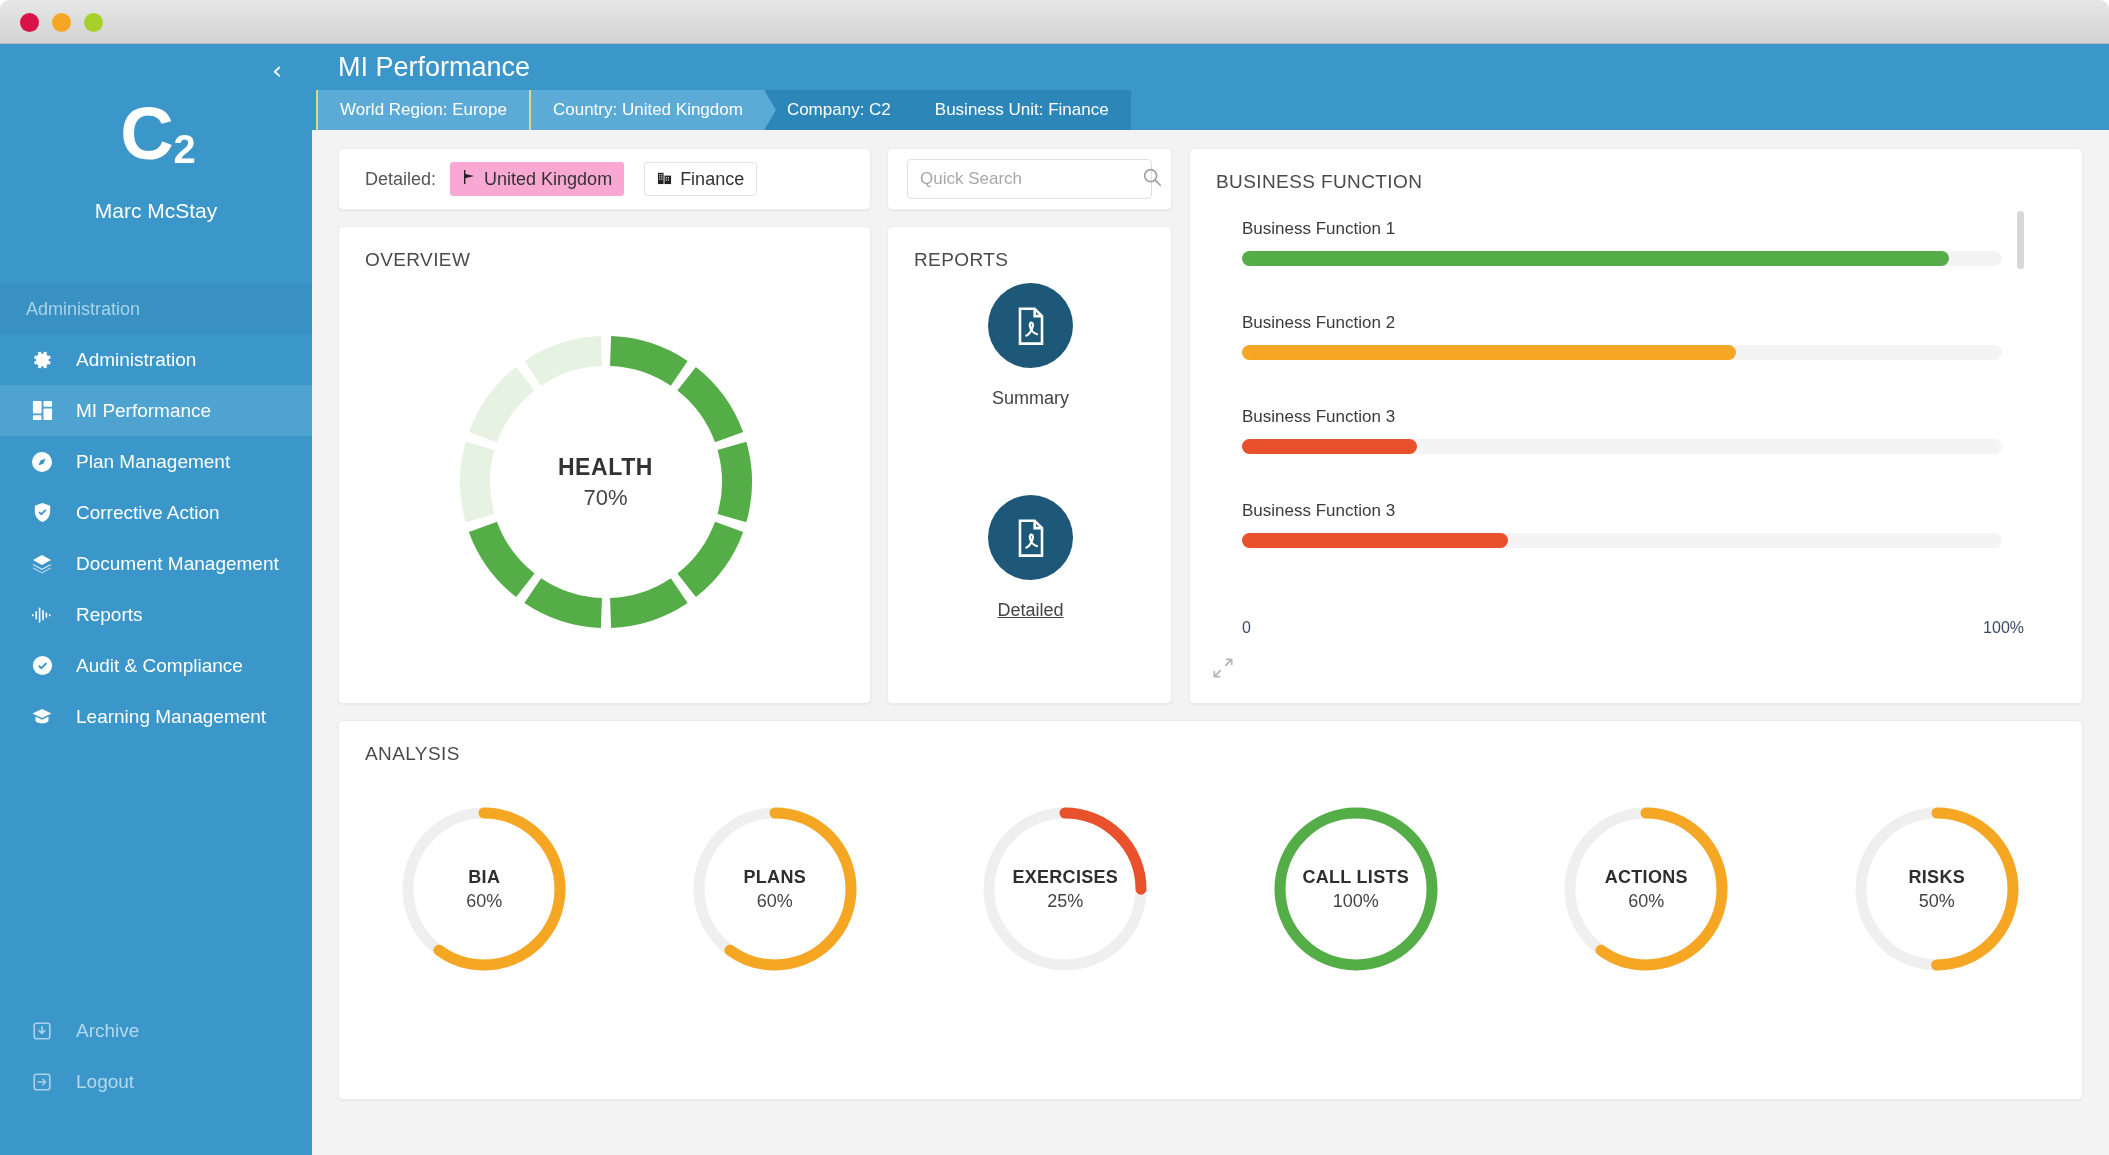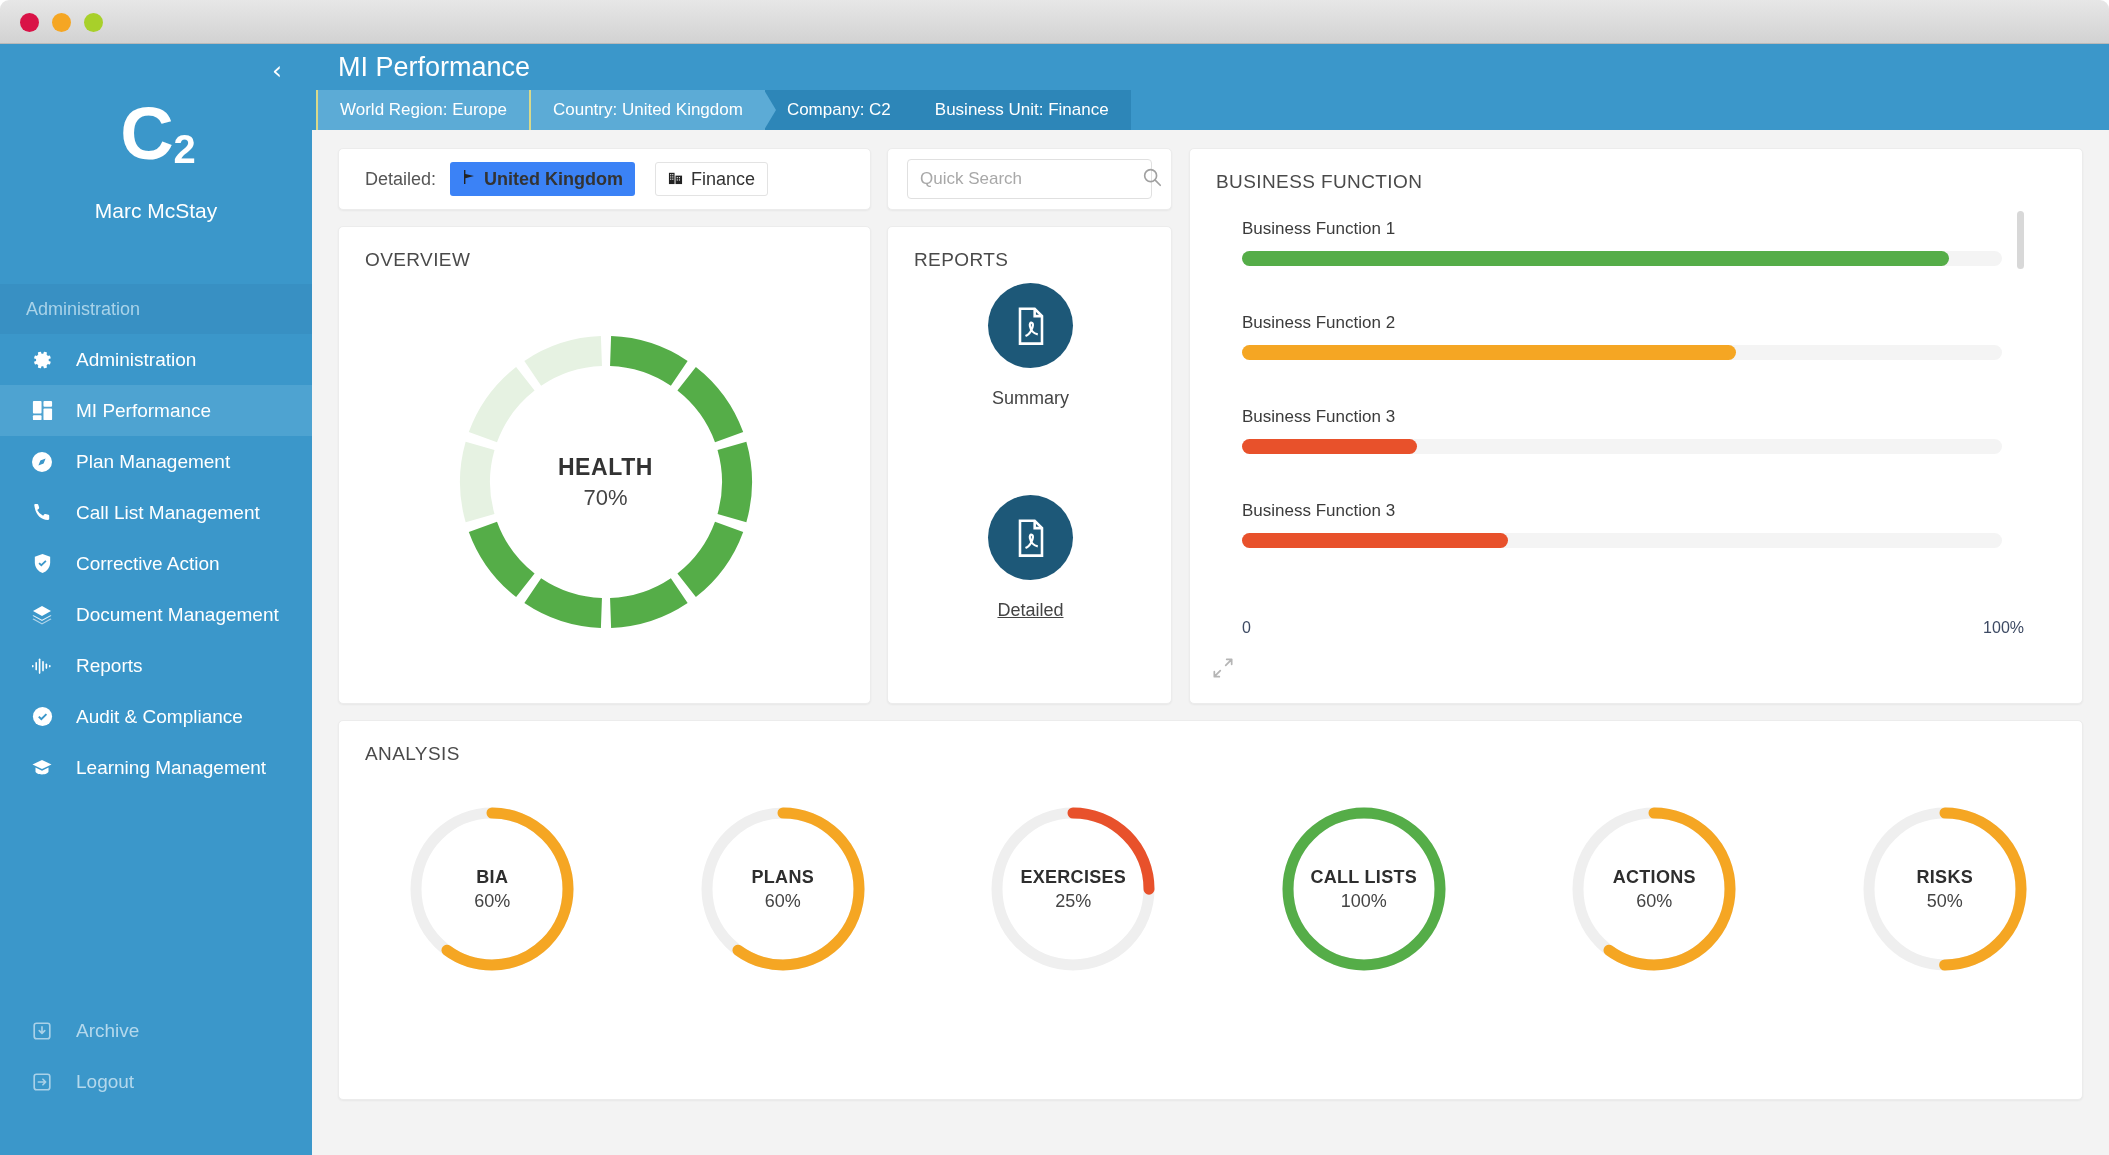--- a/index.html
+++ b/index.html
@@ -162,21 +162,21 @@
     padding-left: 26px;
   }
   .viewing-label { font-size: 18px; color: #555; margin-right: 14px; }
   .chip {
     display: inline-flex; align-items: center;
     gap: 8px; height: 34px; padding: 0 12px;
     font-size: 18px; color: #333;
     border-radius: 3px;
     cursor: pointer;
   }
-  .chip.yellow { background: #3b82f6; font-weight: bold; }
+  .chip.yellow { background: #f9a8d4; }
   .chip.plain { background: #fff; border: 1px solid #e3e3e3; margin-left: 12px; }
 
   .card-search {
     position: absolute; left: 549px; top: 0;
     width: 285px; height: 62px;
     display: flex; align-items: center; justify-content: center;
   }
   .search-box {
     width: 245px; height: 40px;
     border: 1px solid #e0e0e0; border-radius: 4px;
@@ -270,21 +270,21 @@
     width: 26px; height: 26px; cursor: pointer;
   }
 
   
   .card-analysis {
     margin-top: 16px;
     height: 380px;
     position: relative;
   }
   .gauges {
-    position: absolute; left: 8px; top: 78px;
+    position: absolute; left: 0; top: 78px;
     width: 100%;
     display: flex; justify-content: space-around; align-items: center;
   }
   .gauge { position: relative; width: 180px; height: 180px; }
   .gauge-center {
     position: absolute; left: 0; top: 0; right: 0; bottom: 0;
     display: flex; flex-direction: column;
     align-items: center; justify-content: center;
   }
   .gauge-label { font-size: 18px; font-weight: bold; color: #2e2e2e; letter-spacing: .3px; white-space: nowrap;}
@@ -339,28 +339,20 @@
       <div class="nav-item">
         <span class="nav-icon">
           <svg width="24" height="24" viewBox="0 0 24 24" fill="#fff">
               <path d="M12 2a10 10 0 100 20 10 10 0 000-20zm3.6 6.4l-2 5.2-5.2 2 2-5.2 5.2-2z"></path>
               <circle cx="12" cy="12" r="1.4" fill="#3b97ca"></circle>
             </svg>
         </span>
         <span class="nav-label">Plan Management</span>
       </div>
 
-      <div class="nav-item">
-        <span class="nav-icon">
-          <svg width="23" height="23" viewBox="0 0 24 24" fill="#fff">
-              <path d="M6.6 3c.5 0 .9.3 1 .8l.9 3c.1.5 0 1-.4 1.3l-1.6 1.3a13 13 0 006.1 6.1l1.3-1.6c.3-.4.8-.5 1.3-.4l3 .9c.5.1.8.5.8 1v3.2c0 .7-.6 1.3-1.3 1.2C9.5 19.2 4.8 14.5 3.4 4.3 3.3 3.6 3.9 3 4.6 3h2z"></path>
-            </svg>
-        </span>
-        <span class="nav-label">Call List Management</span>
-      </div>
 
       <div class="nav-item">
         <span class="nav-icon">
           <svg width="23" height="23" viewBox="0 0 24 24" fill="#fff">
               <path d="M12 2l8 3v6c0 5-3.4 9.4-8 11-4.6-1.6-8-6-8-11V5l8-3z"></path>
               <path d="M10.8 15.2l-3-3 1.3-1.3 1.7 1.7 4.1-4.1 1.3 1.3-5.4 5.4z" fill="#3b97ca"></path>
             </svg>
         </span>
         <span class="nav-label">Corrective Action</span>
       </div>

